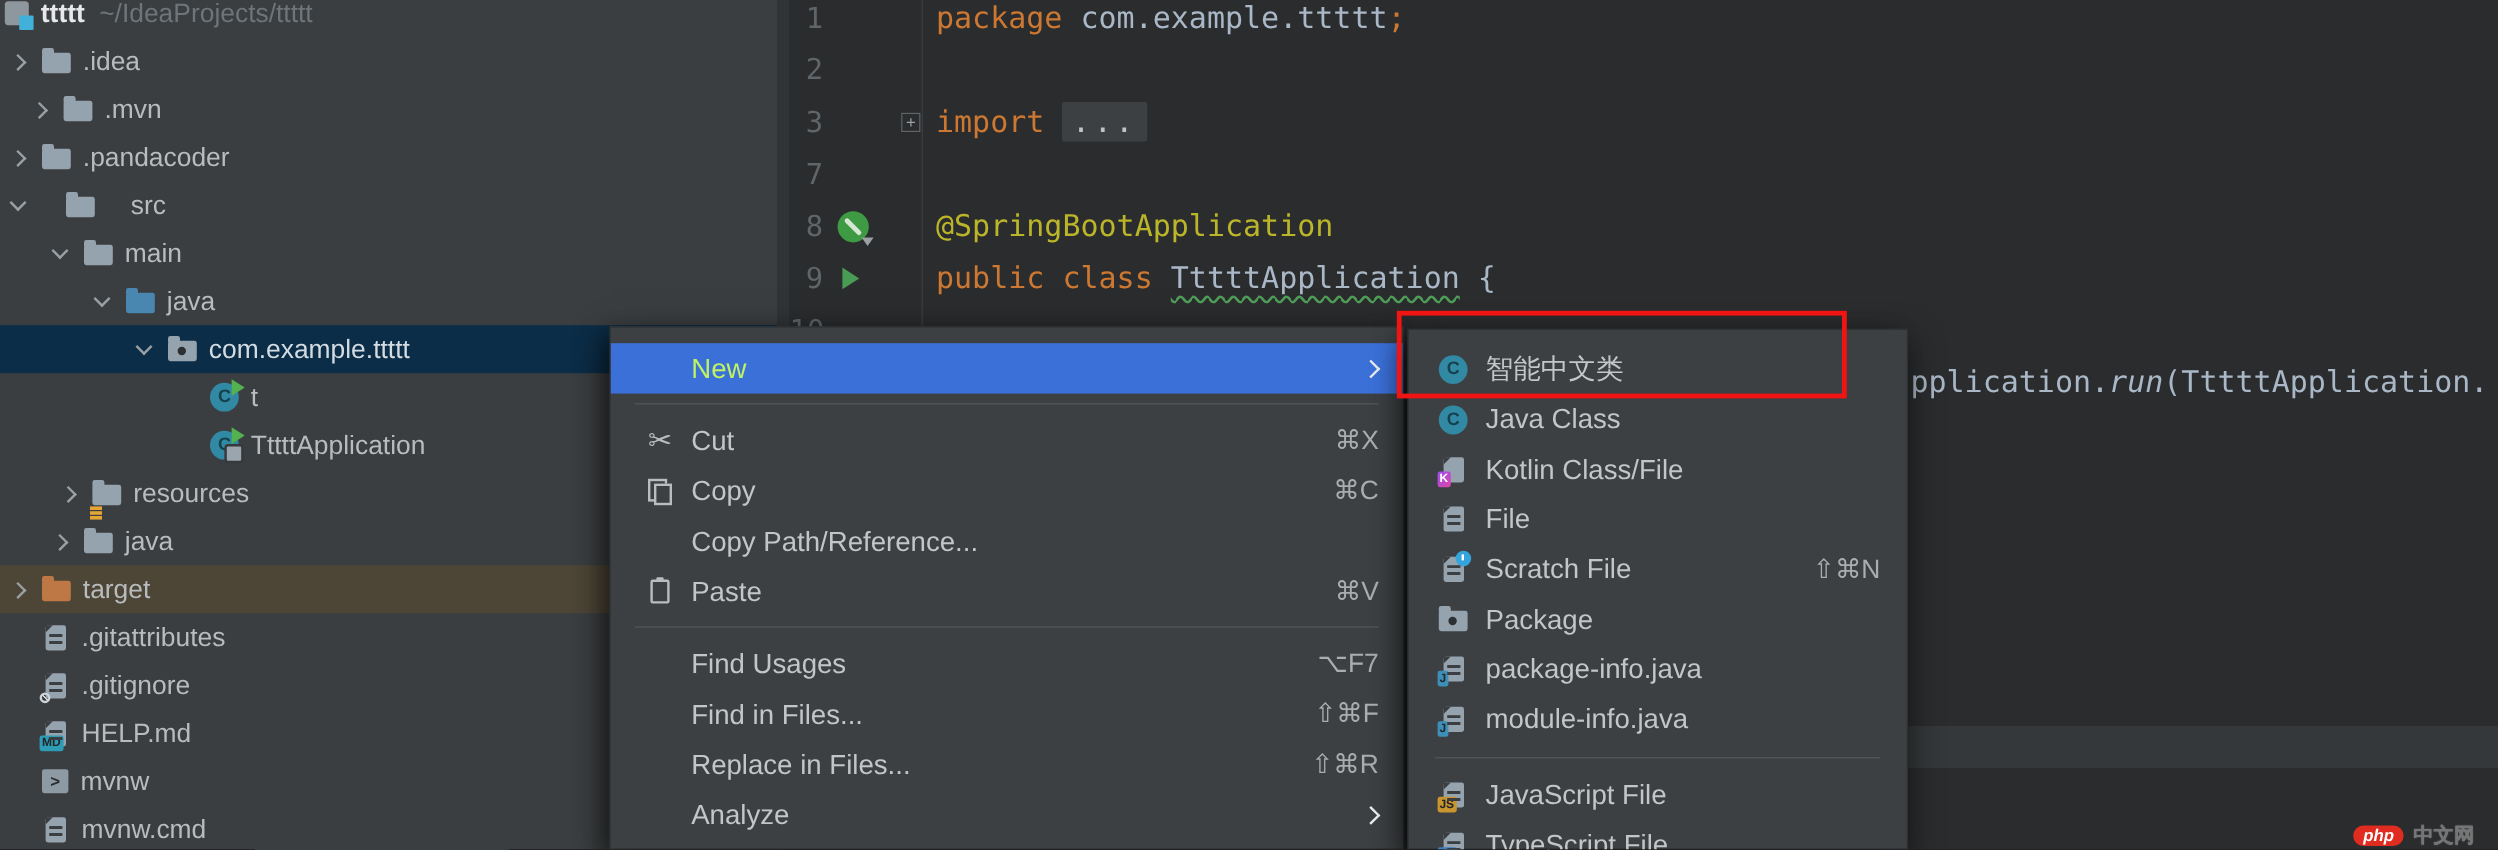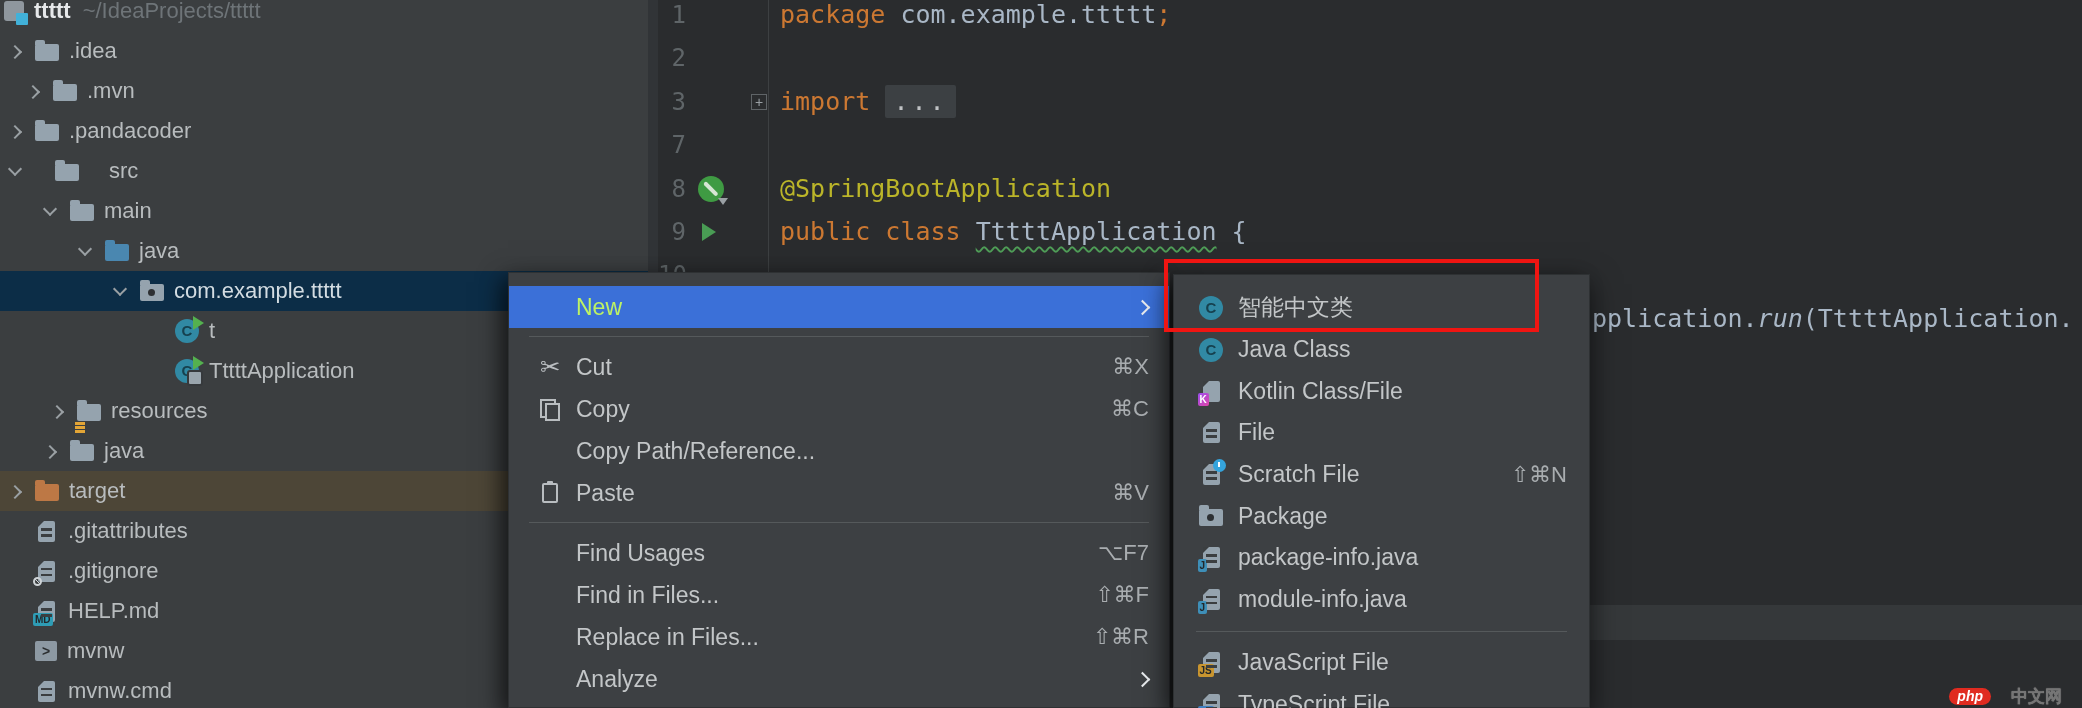--- a/index.html
+++ b/index.html
@@ -104,21 +104,21 @@
   .mi-arrow{margin-left:auto;margin-right:22px;position:relative;width:10px;height:14px;}
   .mi-arrow::before{content:"";position:absolute;top:2px;width:9px;height:9px;
            border-right:2.5px solid #e8ebee;border-bottom:2.5px solid #e8ebee;transform:rotate(-45deg);}
   .menu-sep{height:1px;background:#55595b;margin:8px 20px 9px 20px;}
   #new-submenu .menu-sep{margin:10px 22px;}
   
   #red-box{position:absolute;left:1164px;top:259px;width:375px;height:73px;border:4px solid var(--red);z-index:20;}
   #watermark{position:absolute;right:18px;top:685px;z-index:30;display:flex;align-items:center;}
   #wm-oval{background:#e02b20;color:#fff;font-weight:bold;font-style:italic;font-size:14px;
            border-radius:9px;padding:1px 8px;line-height:15px;}
-  #wm-text{color:#757575;font-weight:bold;font-size:17px;margin:0 2px 0 20px;text-shadow:0 0 1px #999;}
+  #wm-text{color:#757575;font-weight:bold;font-size:17px;margin:0 2px 0 8px;text-shadow:0 0 1px #999;}
 </style>
 </head>
 <body>
 
 <div id="screen">
   <div id="tree-panel">
       <div class="tree-row" style="top: -9px; padding-left: 4px;">
         <span class="ico i-project"></span>
         <span class="root-name">ttttt</span>
         <span class="root-path">~/IdeaProjects/ttttt</span>

